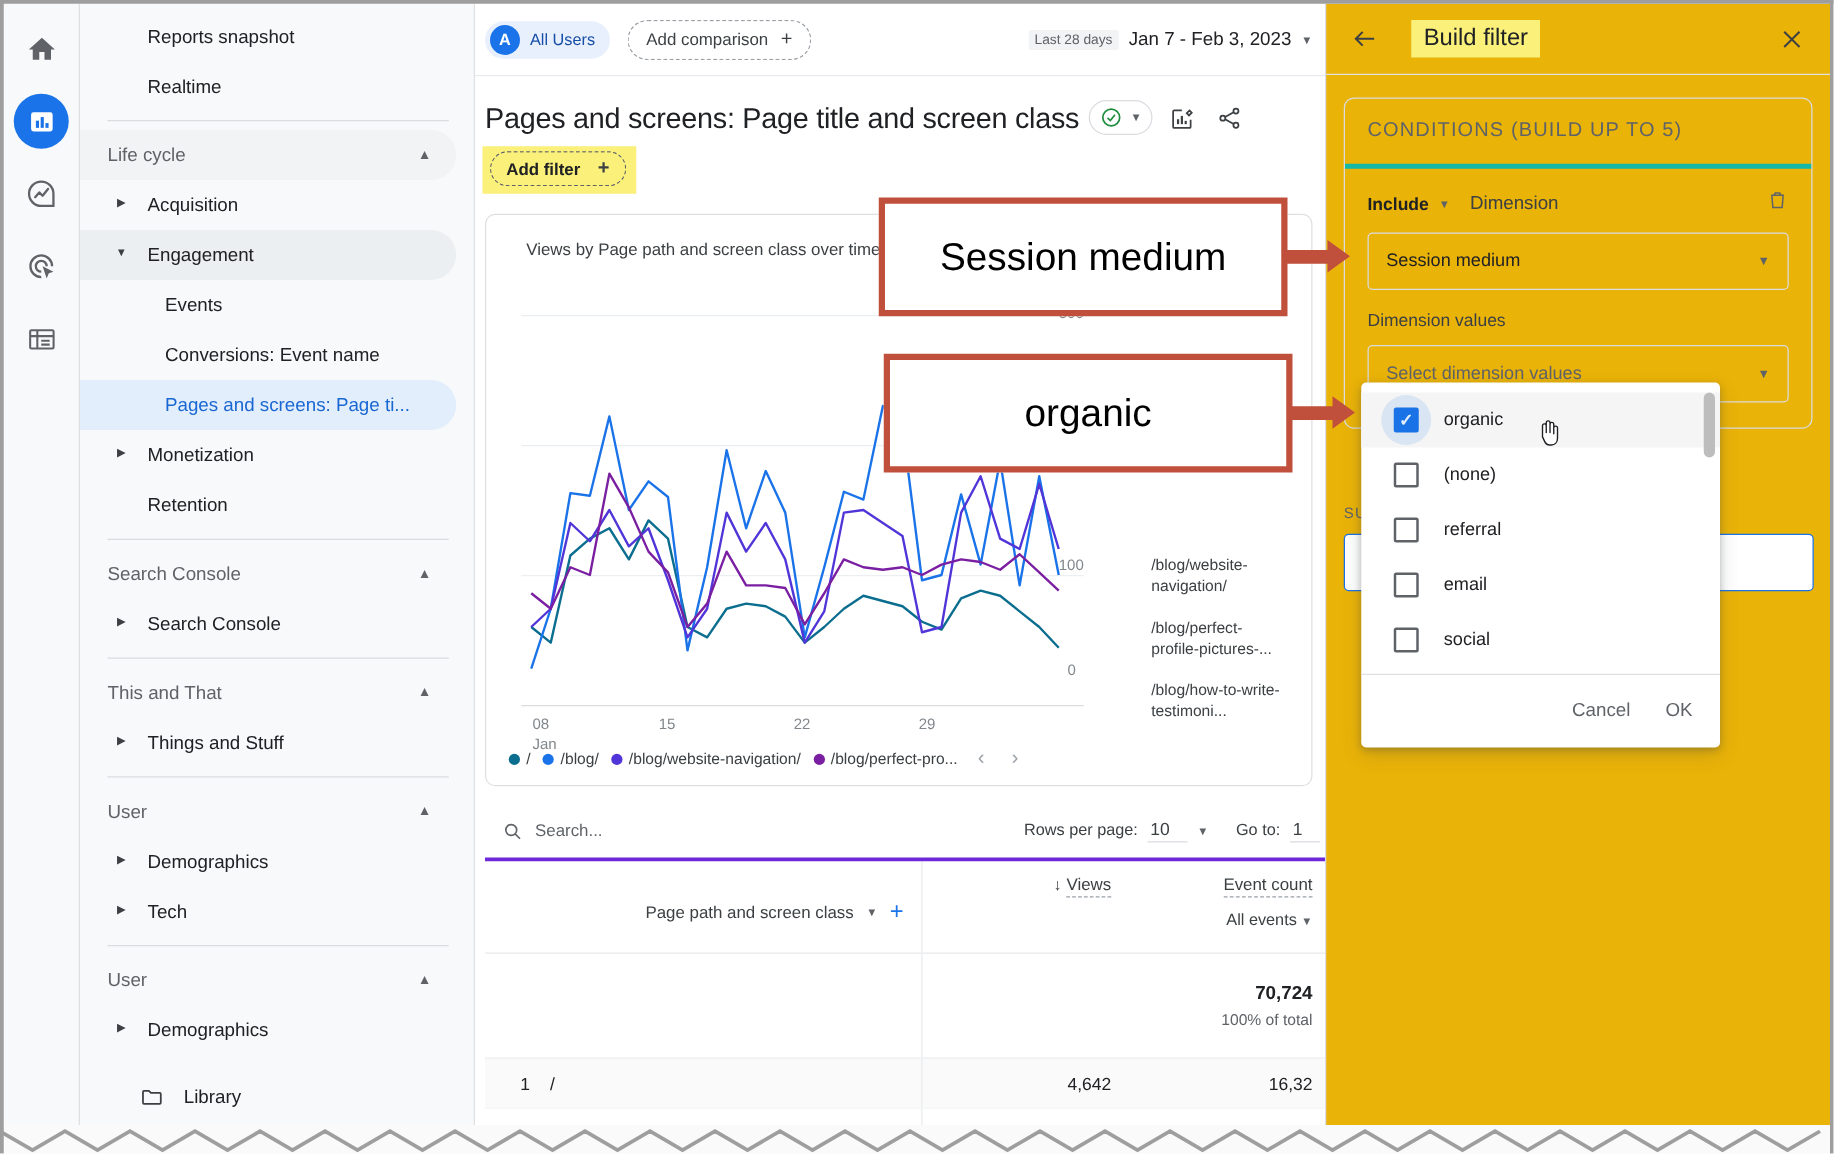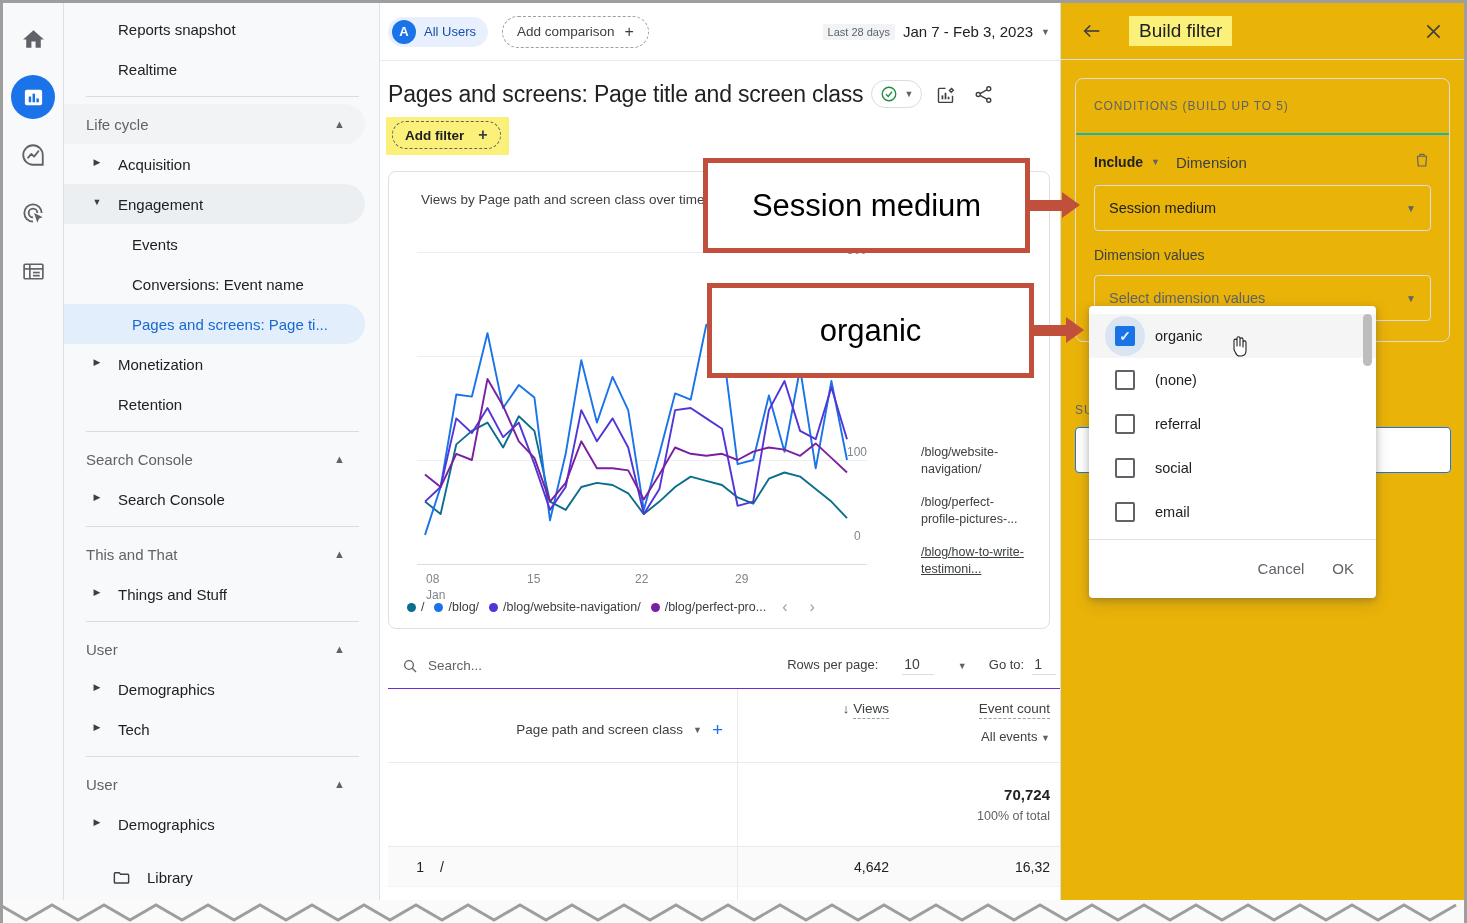--- a/index.html
+++ b/index.html
@@ -139,24 +139,24 @@
     gap:10px; font-size:12.5px; color:#3c4043; white-space:nowrap;
   }
   .legdot { width:9px; height:9px; border-radius:50%; display:inline-block; margin-right:5px; }
   .legitem { display:flex; align-items:center; }
   .legnav { color:#9aa0a6; font-size:16px; padding:0 6px; }
 
   
   .tablewrap { margin:14px 0 0 8px; }
   .table-tools {
     display:flex; align-items:center; height:46px; padding-right:4px;
-    border-bottom:1px solid #6d28d9; position:relative;
+    border-bottom:3px solid #6d28d9; position:relative;
   }
   .search-box { display:flex; align-items:center; gap:10px; color:#5f6368; font-size:13.5px; padding-left:14px; }
-  .rpp { margin-left:auto; display:flex; align-items:baseline; gap:24px; font-size:13px; color:#3c4043; }
+  .rpp { margin-left:auto; display:flex; align-items:baseline; gap:8px; font-size:13px; color:#3c4043; }
   .underline-val { border-bottom:1px solid #dadce0; padding:0 14px 2px 2px; font-size:14px; }
   .goto { display:flex; align-items:baseline; gap:8px; font-size:13px; color:#3c4043; margin-left:22px; }
 
   .thead { display:flex; height:74px; border-bottom:1px solid #e8eaed; }
   .th-dim { width:350px; display:flex; align-items:center; justify-content:flex-end; gap:10px; padding:8px 14px 0 0; border-right:1px solid #e8eaed; }
   .th-dim-label { font-size:13.5px; color:#3c4043; }
   .th-metric { flex:1; text-align:right; padding:10px 10px 0 0; }
   .th-metric .name { font-size:13.5px; color:#3c4043; border-bottom:1px dashed #9aa0a6; display:inline-block; padding-bottom:2px; }
   .th-metric .sub { font-size:13px; color:#3c4043; margin-top:10px; }
   .sort-arrow { font-size:13px; color:#3c4043; margin-right:4px; }
@@ -178,22 +178,22 @@
   .panel {
     position:absolute; right:3px; top:3px; width:404px; height:897px;
     background:#eab308; border-left:1px solid #dadce0;
   }
   .panel-head { height:57px; display:flex; align-items:center; padding:0 16px; border-bottom:1px solid #e0e0e0; }
   .panel-title-hl { background:#faf07a; padding:4px 10px; font-size:19px; color:#202124; margin-left:22px; }
   .panel-back, .panel-close { width:30px; height:30px; display:flex; align-items:center; justify-content:center; color:#3c4043; }
   .panel-close { margin-left:auto; }
 
   .cond-card { margin:18px 14px 0 14px; border:1px solid #dadce0; border-radius:8px; }
-  .cond-head { height:56px; display:flex; align-items:center; padding:0 18px; border-bottom:2px solid #14b8a6;
-               font-size:12px; color:#5f6368; letter-spacing:0.9px; }
+  .cond-head { height:56px; display:flex; align-items:center; padding:0 18px; border-bottom:4px solid #14b8a6;
+               font-size:16px; color:#5f6368; letter-spacing:0.9px; }
   .cond-body { padding:16px 18px 20px 18px; }
   .cond-line { display:flex; align-items:center; gap:16px; }
   .include-sel { display:flex; align-items:center; gap:8px; font-size:14px; color:#202124; font-weight:600; }
   .dim-word { font-size:15px; color:#3c4043; }
   .trash { margin-left:auto; color:#5f6368; }
 
   .select {
     margin-top:12px; height:46px; border:1px solid #dadce0; border-radius:4px;
     display:flex; align-items:center; padding:0 14px; font-size:14.5px; color:#202124;
   }
@@ -477,21 +477,21 @@
         <div class="ylabel" style="left:447px; top:295px;">0</div>
 
         <div class="xlabel" style="left:19px; top:338px;">08</div>
         <div class="xlabel" style="left:19px; top:354px;">Jan</div>
         <div class="xlabel" style="left:120px; top:338px;">15</div>
         <div class="xlabel" style="left:228px; top:338px;">22</div>
         <div class="xlabel" style="left:328px; top:338px;">29</div>
 
         <div class="series-label" style="left:514px; top:210px;">/blog/website-navigation/</div>
         <div class="series-label" style="left:514px; top:260px;">/blog/perfect-profile-pictures-...</div>
-        <div class="series-label" style="left:514px; top:310px;text-decoration:underline;">/blog/how-to-write-testimoni...</div>
+        <div class="series-label" style="left:514px; top:310px;">/blog/how-to-write-testimoni...</div>
       </div>
 
       <div class="legend">
         <span class="legitem">
           <i class="legdot" id="lg0" style="background: rgb(11, 110, 143);"></i>
           <span>/</span>
         </span>
         <span class="legitem">
           <i class="legdot" id="lg1" style="background: rgb(26, 115, 232);"></i>
           <span>/blog/</span>
@@ -643,25 +643,25 @@
       <div class="dd-item">
         <span class="cb"></span>
         <span>(none)</span>
       </div>
       <div class="dd-item">
         <span class="cb"></span>
         <span>referral</span>
       </div>
       <div class="dd-item">
         <span class="cb"></span>
-        <span>social</span>
+        <span>email</span>
       </div>
       <div class="dd-item">
         <span class="cb"></span>
-        <span>email</span>
+        <span>social</span>
       </div>
     </div>
     <div class="dd-foot">
       <span>Cancel</span>
       <span>OK</span>
     </div>
   </div>
 
   <div class="callout" style="left:703px; top:158px; width:327px; height:95px;">
     <span>Session medium</span>

